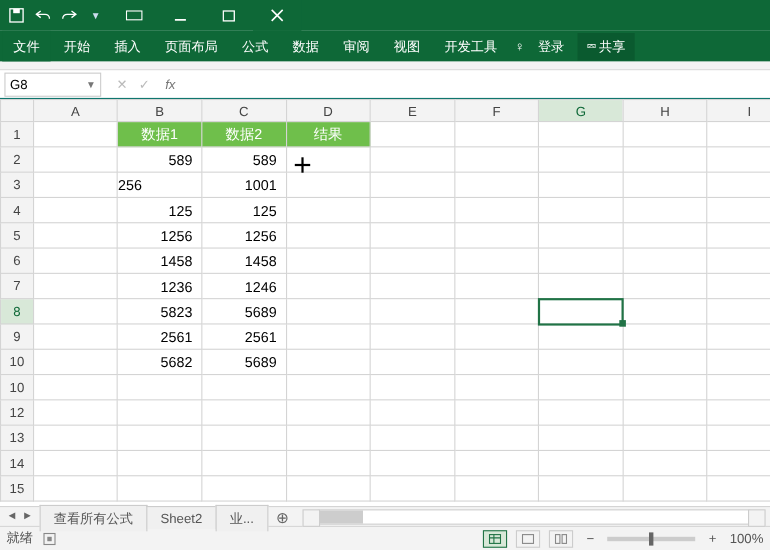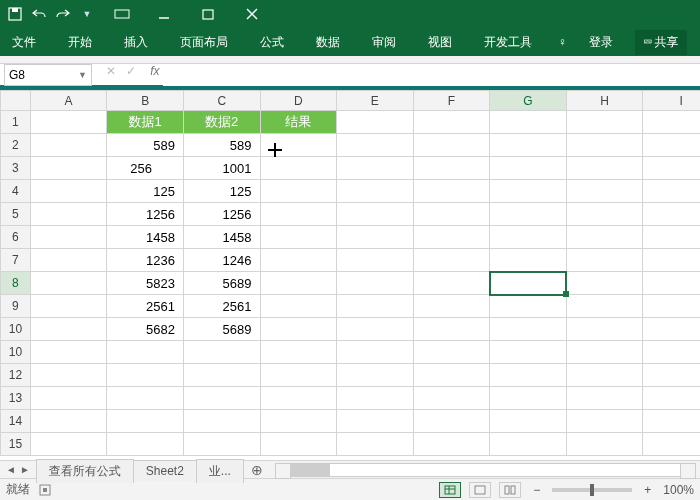--- a/index.html
+++ b/index.html
@@ -4,27 +4,27 @@
 <style>
 *{box-sizing:border-box;margin:0;padding:0;font-family:"Microsoft YaHei","Segoe UI",sans-serif;font-size:12px;-webkit-user-select:none;user-select:none}
 body{width:700px;height:500px;overflow:hidden;background:#fff;display:flex;flex-direction:column}
 .titlebar{height:28px;background:#0e6837;display:flex;align-items:center;color:#fff}
 .qat{display:flex;align-items:center;gap:6px;padding:0 6px}
 .qat .ic{width:18px;height:18px;display:flex;align-items:center;justify-content:center}
 .title{flex:1;text-align:center;font-size:12px}
 .winctrl{display:flex}
 .winctrl div{width:44px;height:28px;display:flex;align-items:center;justify-content:center}
 .winctrl .close{background:#0e6837}
-.ribbontabs{height:28px;background:#0e6837;display:flex;align-items:center;padding:0 2px;color:#fff;gap:12px}
+.ribbontabs{height:28px;background:#0e6837;display:flex;align-items:center;padding:0 2px;color:#fff;gap:2px}
 .ribbontabs .tab{padding:6px 10px;font-size:12px;cursor:pointer;white-space:nowrap}
 .ribbontabs .tab.file{background:#0e6837}
 .ribbontabs .tell{color:#cde;font-size:11px}
 .ribbontabs .share{background:#0a5a2f;padding:4px 8px;display:flex;align-items:center;gap:2px}
 .ribbonbody{height:8px;background:#f3f3f3;border-bottom:1px solid #d4d4d4}
-.fxbar{height:26px;background:#fff;border-bottom:5px solid #0f766e;display:flex;align-items:flex-start}
+.fxbar{height:26px;background:#fff;border-bottom:1px solid #0f766e;display:flex;align-items:center}
 .namebox{width:88px;height:22px;border:1px solid #ccc;margin:0 4px;display:flex;align-items:center;padding:0 4px;font-size:12px;justify-content:space-between;background:#fff}
 .namebox .dd{color:#777;font-size:9px}
 .fxbtns{display:flex;align-items:center;gap:10px;padding:0 10px;color:#bbb}
 .fxlabel{font-style:italic;color:#777;padding:0 4px}
 .fxinput{flex:1;height:22px;border:none;padding:0 4px;font-size:12px}
 .gridwrap{flex:1;position:relative;overflow:hidden;background:#fff}
 table.grid{border-collapse:collapse;table-layout:fixed;width:720px}
 table.grid th,table.grid td{border:1px solid #d4d4d4;height:23px;font-weight:normal;font-size:13px;text-align:center;background:#fff}
 table.grid thead th{background:#f3f3f3;color:#444;font-size:12px;height:20px}
 table.grid .rowhdr{background:#f3f3f3;width:28px;color:#444;font-size:12px}
@@ -176,21 +176,21 @@
           <td class="" style="text-align:right;padding-right:8px"></td>
           <td class="" style="text-align:right;padding-right:8px"></td>
           <td class="" style="text-align:right;padding-right:8px"></td>
           <td class="" style="text-align:right;padding-right:8px"></td>
           <td class="" style="text-align:right;padding-right:8px"></td>
           <td class="" style="text-align:right;padding-right:8px"></td>
         </tr>
         <tr>
           <td class="rowhdr">3</td>
           <td class="" style="text-align:right;padding-right:8px"></td>
-          <td class="" style="text-align:center;padding-right:8px">256</td>
+          <td class="" style="text-align:left;padding-right:8px">256</td>
           <td class="" style="text-align:right;padding-right:8px">1001</td>
           <td class="" style="text-align:right;padding-right:8px"></td>
           <td class="" style="text-align:right;padding-right:8px"></td>
           <td class="" style="text-align:right;padding-right:8px"></td>
           <td class="" style="text-align:right;padding-right:8px"></td>
           <td class="" style="text-align:right;padding-right:8px"></td>
           <td class="" style="text-align:right;padding-right:8px"></td>
         </tr>
         <tr>
           <td class="rowhdr">4</td>

